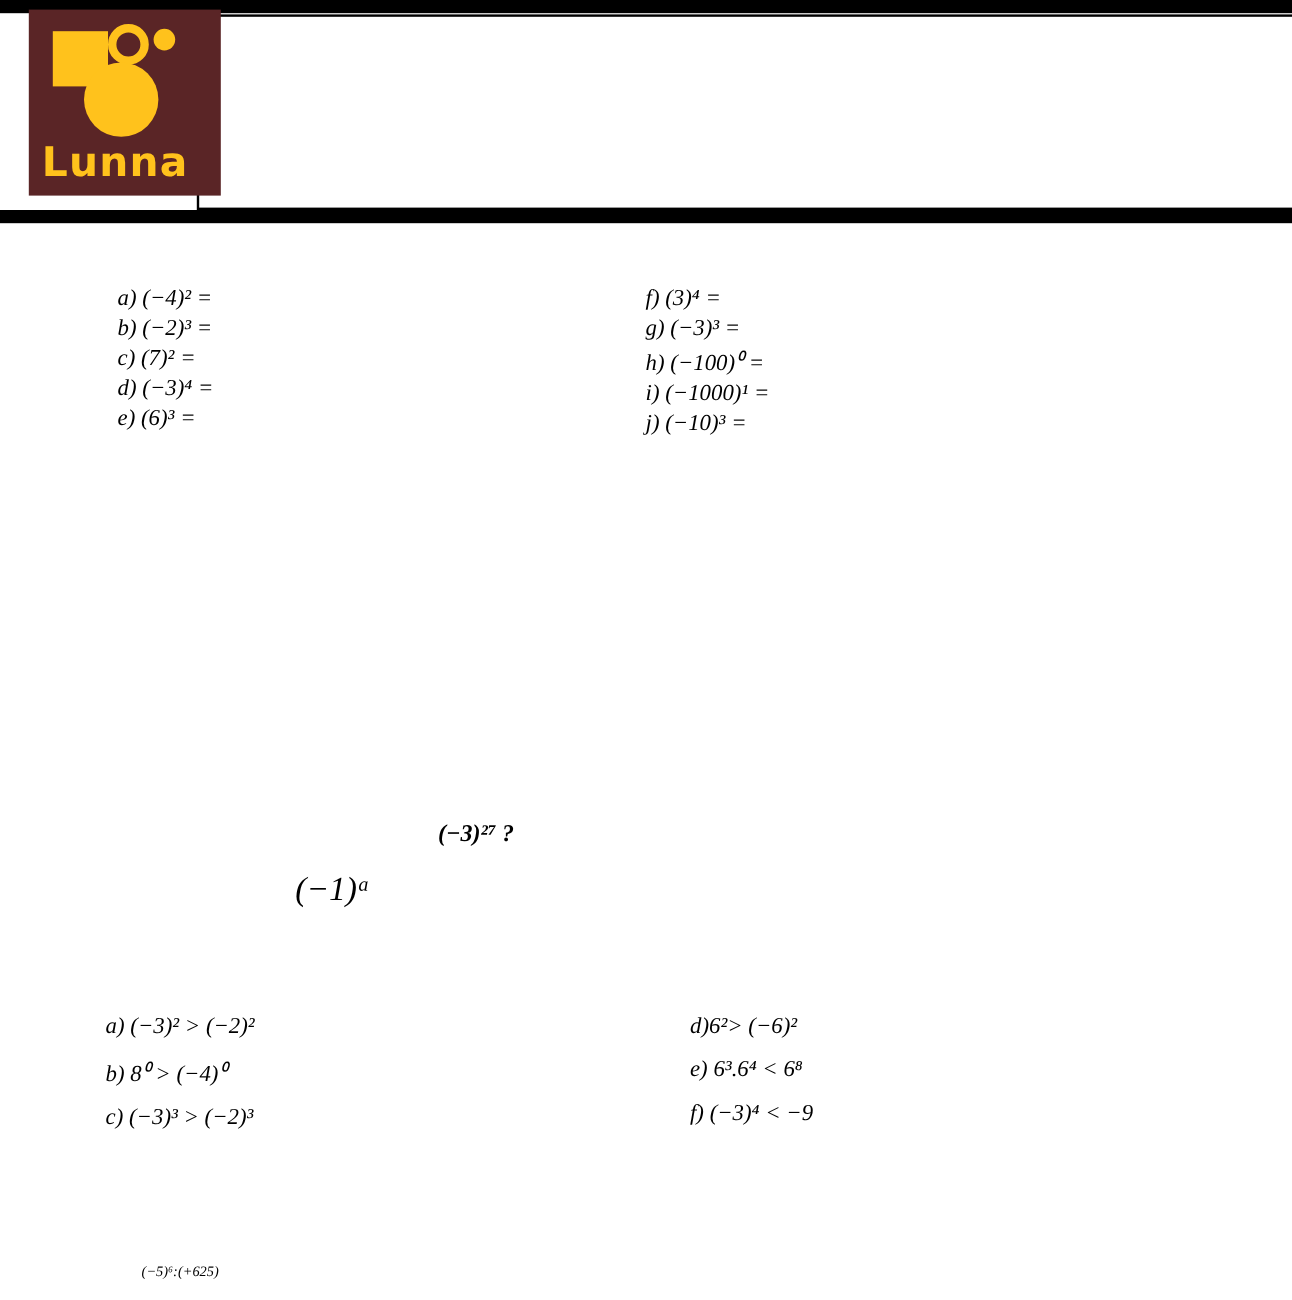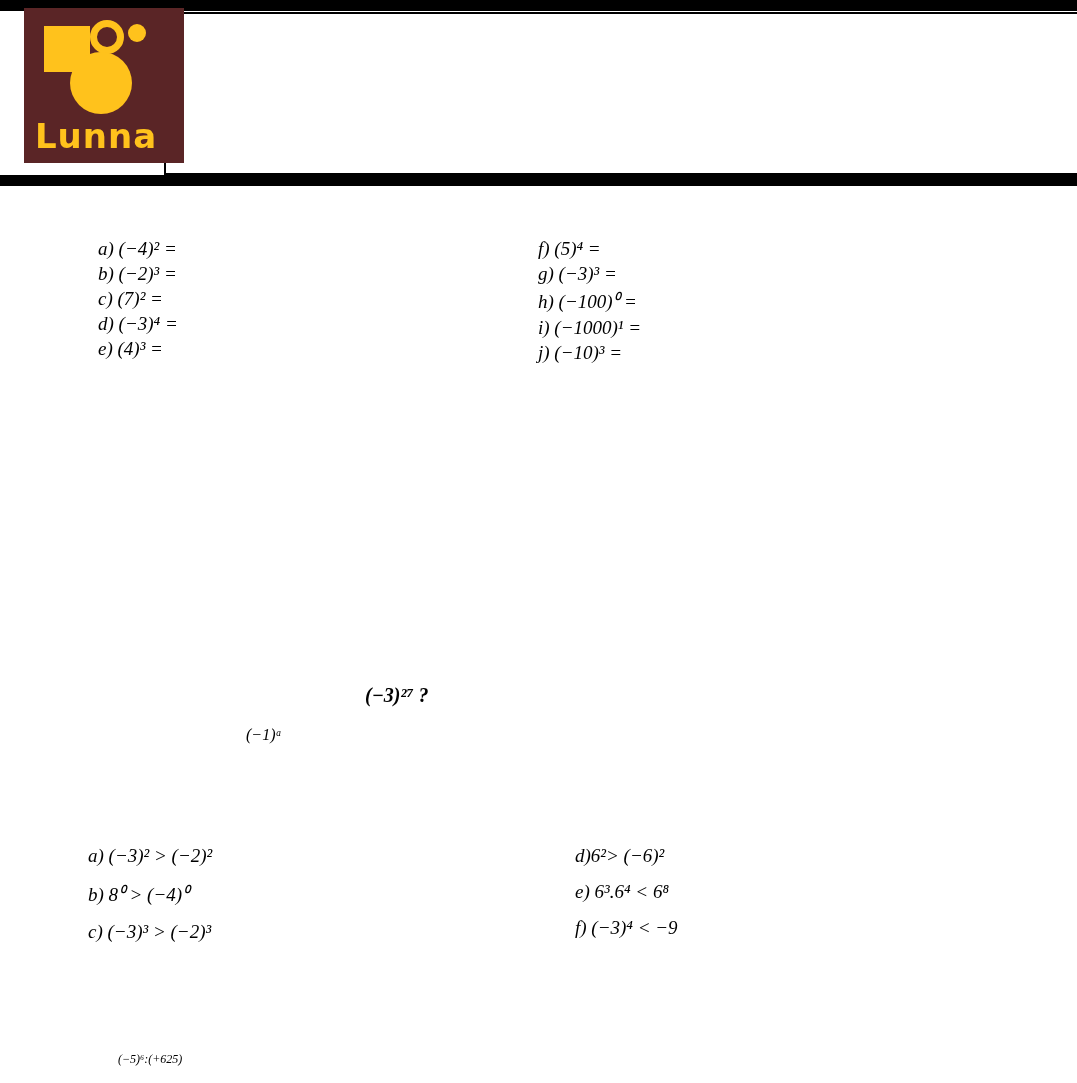--- a/index.html
+++ b/index.html
@@ -131,21 +131,21 @@
   }
   .col-items div {
     margin-bottom: 3px;
     margin-left: 10px;
   }
 
   .ex1-left  { left: 88px;  top: 238px; }
   .ex1-right { left: 528px; top: 238px; }
 
   .q1 { left: 365px; top: 684px; font-size: 20px; font-weight: bold; }
-  .q2 { left: 246px; top: 726px; font-size: 16px; }
+  .q2 { left: 246px; top: 726px; font-size: 28px; }
 
   .cmp-left  { left: 88px;  top: 845px; }
   .cmp-right { left: 575px; top: 845px; }
   .cmp-left div, .cmp-right div { margin-bottom: 14px; }
 
   .last { left: 118px; top: 1052px; font-size: 12px; }
 </style>
 </head>
 <body>
 
@@ -164,25 +164,25 @@
     <div class="logo-ball"></div>
     <div class="logo-text">Lunna</div>
   </div>
 </div>
 
 <div class="math ex1-left col-items">
   <div>a) (−4)² =</div>
   <div>b) (−2)³ =</div>
   <div>c) (7)² =</div>
   <div>d) (−3)⁴ =</div>
-  <div>e) (4)³ =</div>
+  <div>e) (6)³ =</div>
 </div>
 
 <div class="math ex1-right col-items">
-  <div>f) (5)⁴ =</div>
+  <div>f) (3)⁴ =</div>
   <div>g) (−3)³ =</div>
   <div>h) (−100)⁰ =</div>
   <div>i) (−1000)¹ =</div>
   <div>j) (−10)³ =</div>
 </div>
 
 <div class="math q1">(−3)²⁷ ?</div>
 <div class="math q2">(−1)ᵃ</div>
 
 <div class="math cmp-left">

